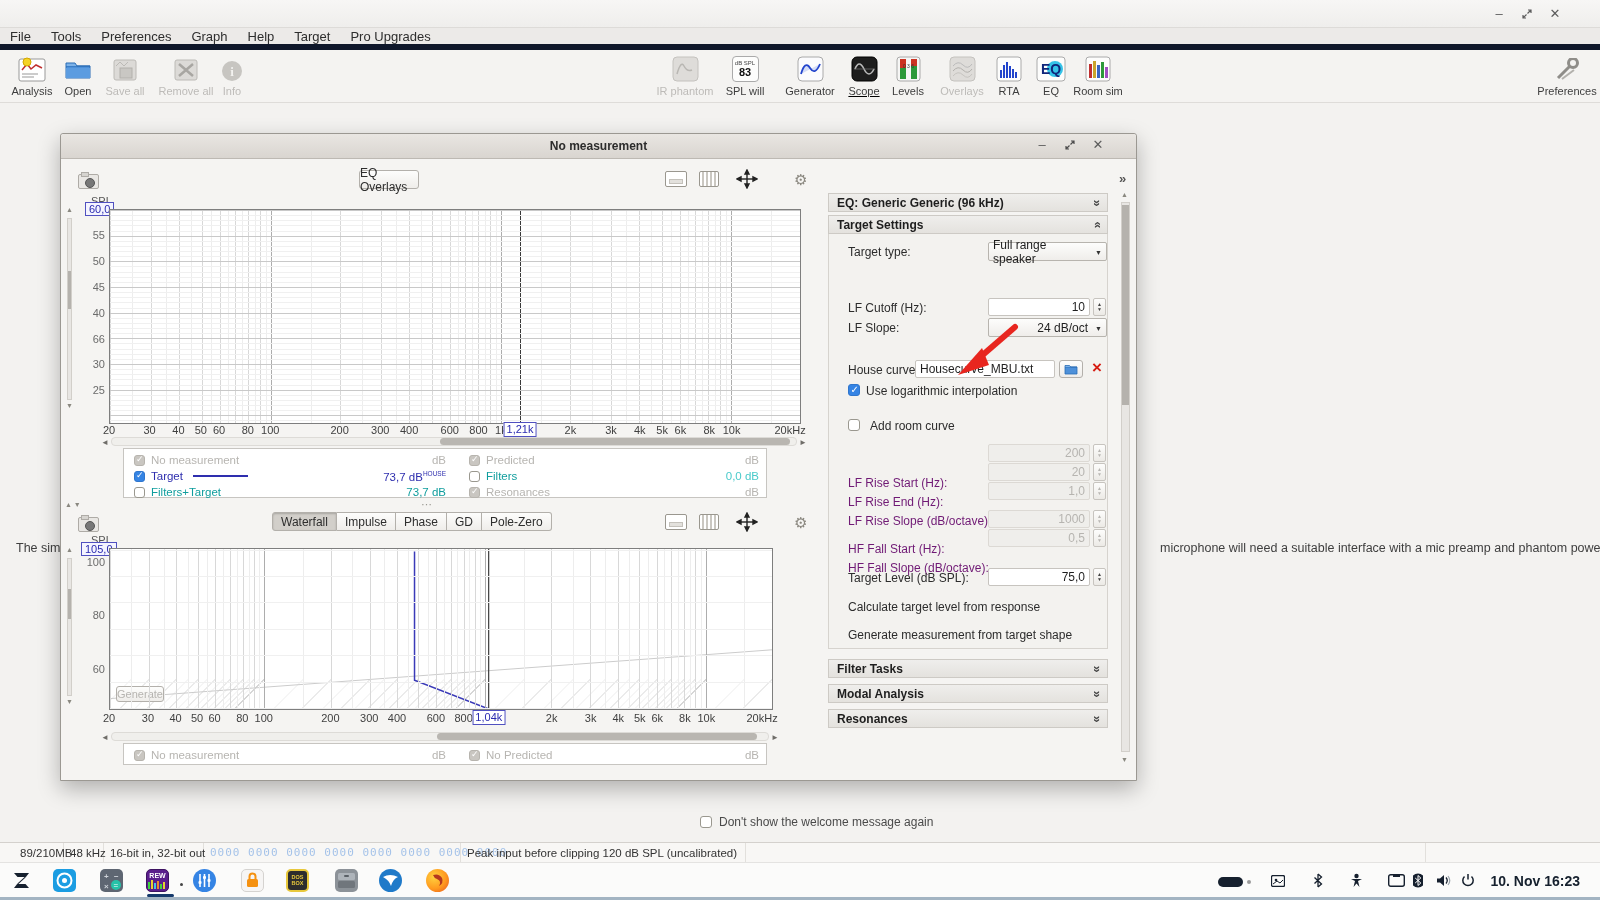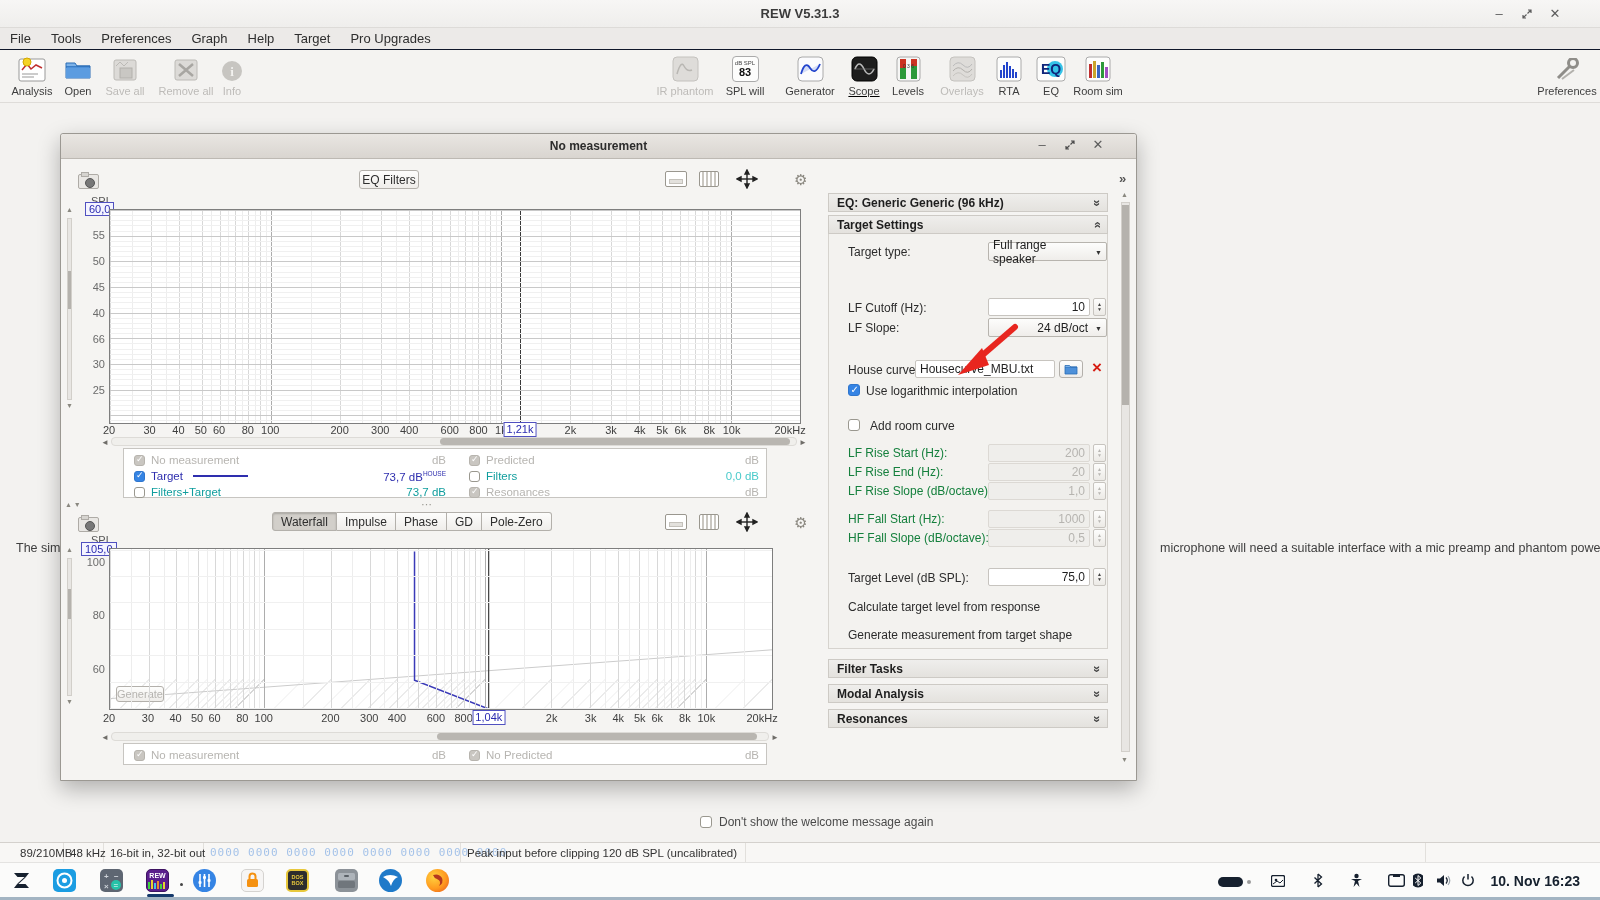--- a/index.html
+++ b/index.html
@@ -8,21 +8,21 @@
   #screen { position:relative; width:1600px; height:900px; background:#f3f2f0; }
 
   
   .app-titlebar { position:absolute; left:0; top:0; width:1600px; height:28px;
     background:linear-gradient(#f7f6f5,#efeeec); border-bottom:1px solid #dddbd8; }
   .app-title { position:absolute; left:0; right:0; top:6px; text-align:center;
     font-size:13px; font-weight:bold; color:#3b3b3b; }
   .winctl { position:absolute; top:5px; width:18px; height:18px; color:#5c5c5c;
     font-size:13px; line-height:18px; text-align:center; cursor:default; }
   .menubar { position:absolute; left:0; top:28px; width:1600px; height:22px;
-    background:#eceae8; border-bottom:1px solid #0f172a; display:flex; align-items:center; }
+    background:#eceae8; border-bottom:6px solid #0f172a; display:flex; align-items:center; }
   .menu-item { font-size:13px; color:#2e2e2e; padding:2px 10px; }
   .toolbar { position:absolute; left:0; top:50px; width:1600px; height:53px;
     background:#f4f3f1; border-bottom:1px solid #dedcd9; }
   .tbtn { position:absolute; top:2px; text-align:center; }
   .tbtn .ticon { height:30px; display:flex; align-items:flex-end; justify-content:center; }
   .tbtn .tlabel { font-size:11px; color:#3d3d3d; margin-top:3px; white-space:nowrap; }
   .tbtn.disabled .tlabel { color:#bdbbb8; }
 
   
   #child { position:absolute; left:60px; top:133px; width:1077px; height:648px;
@@ -114,21 +114,21 @@
   .sec-header { position:absolute; left:767px; width:280px; height:19px;
     background:linear-gradient(#efeeec,#e4e2de); border:1px solid #cdcac5;
     font-size:12px; font-weight:bold; color:#1e1e1e; display:flex; align-items:center;
     padding:0 8px; }
   .chev2 { position:absolute; right:6px; color:#4a4a4a; font-size:12px; font-weight:bold; }
   .chev2.down { transform:rotate(90deg); }
   .chev2.up { transform:rotate(-90deg); }
   .panel-box { position:absolute; left:767px; width:280px; background:#f3f2ef;
     border:1px solid #d6d3ce; border-top:none; }
   .p-label { position:absolute; font-size:12px; color:#2c2c2c; white-space:nowrap; }
-  .p-label.dim, .p-row.dim .p-label { color:#15803d; }
+  .p-label.dim, .p-row.dim .p-label { color:#701a75;margin-top:30px; }
   .p-input { position:absolute; height:18px; background:#fff; border:1px solid #c7c4bf;
     border-radius:2px; font-size:12px; color:#1f1f1f; display:flex; align-items:center;
     justify-content:flex-end; padding:0 4px; }
   .p-input.left { justify-content:flex-start; }
   .p-input.dim { background:#efeeeb; color:#b6b4b0; border-color:#dcd9d4; }
   .spin { position:absolute; width:13px; height:18px; background:linear-gradient(#fdfdfc,#eceae6);
     border:1px solid #c7c4bf; border-radius:2px; display:flex; flex-direction:column;
     align-items:center; justify-content:center; font-size:5px; color:#444; line-height:5px; }
   .spin::before { content:"▲"; } .spin::after { content:"▼"; }
   .spin.dim { color:#b9b7b3; }
@@ -166,21 +166,20 @@
   #welcome-check .pcb { position:relative; margin-right:7px; }
 
   svg { display:block; }
 </style>
 </head>
 <body>
 
 <div id="screen">
 
   <div class="app-titlebar">
-    <div class="app-title">REW V5.31.3</div>
     <div class="winctl" style="left:1490px;">–</div>
     <div class="winctl" style="left:1518px;">
       <svg width="12" height="12" viewBox="0 0 12 12" style="margin:3px auto 0;">
         <path d="M7 2 L10 2 L10 5 M10 2 L6.5 5.5 M5 10 L2 10 L2 7 M2 10 L5.5 6.5" stroke="#5c5c5c" stroke-width="1.2" fill="none"></path>
       </svg>
     </div>
     <div class="winctl" style="left:1546px;">✕</div>
   </div>
 
   <div class="menubar">
@@ -372,21 +371,21 @@
       <div class="winctl" style="left:972px;top:2px;">–</div>
       <div class="winctl" style="left:1000px;top:2px;">
         <svg width="12" height="12" viewBox="0 0 12 12" style="margin:3px auto 0;">
           <path d="M7 2 L10 2 L10 5 M10 2 L6.5 5.5 M5 10 L2 10 L2 7 M2 10 L5.5 6.5" stroke="#4c4c4c" stroke-width="1.2" fill="none"></path>
         </svg>
       </div>
       <div class="winctl" style="left:1028px;top:2px;">✕</div>
     </div>
 
     <div class="camera" style="left:17px;top:40px;"></div>
-    <div class="gbtn" style="left:298px;top:36px;width:60px;">EQ Filters</div>
+    <div class="gbtn" style="left:298px;top:36px;width:60px;">EQ Overlays</div>
     <div class="layout-icon" style="left:604px;top:37px;"></div>
     <div class="cols-icon" style="left:638px;top:37px;"></div>
     <div class="pan-icon" style="left:675px;top:35px;">
       <svg width="22" height="20" viewBox="0 0 22 20">
           <g stroke="#222" stroke-width="1.4" fill="#222">
       <path d="M11 1 L13 5 L9 5 Z"></path>
             <path d="M11 19 L13 15 L9 15 Z"></path>
       <path d="M1 10 L5 8 L5 12 Z"></path>
             <path d="M21 10 L17 8 L17 12 Z"></path>
       <line x1="11" y1="4" x2="11" y2="16"></line>

